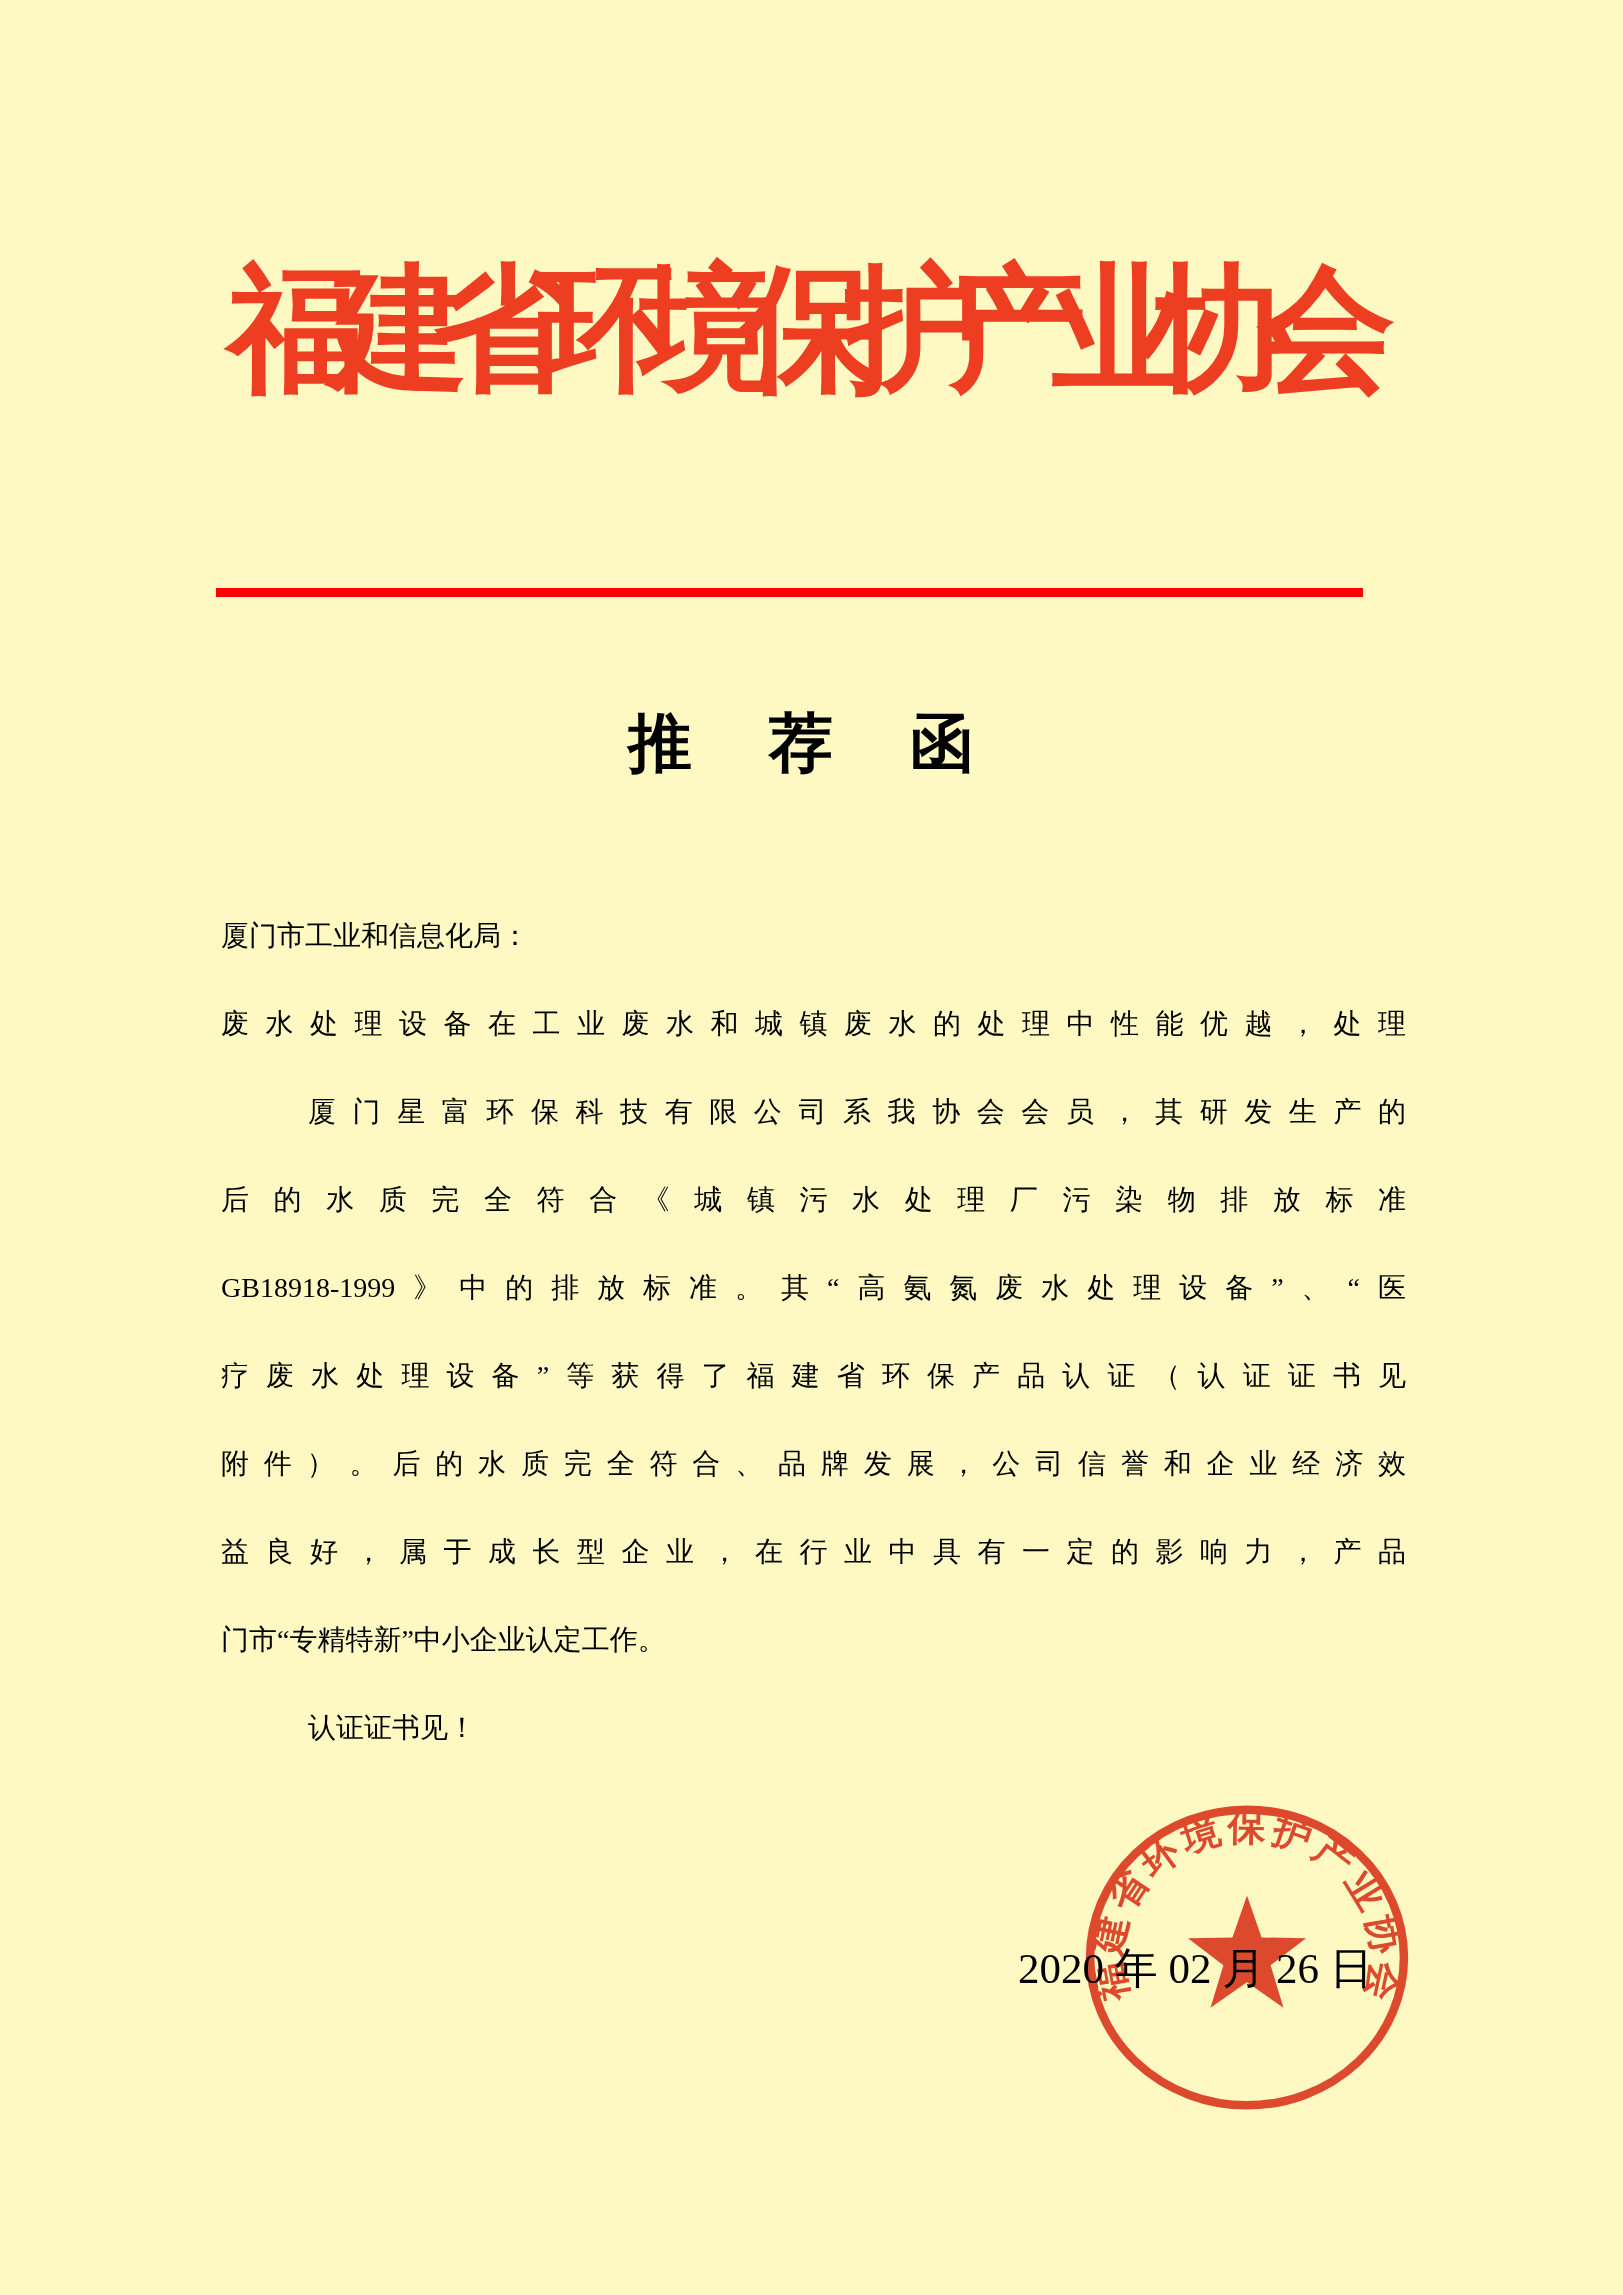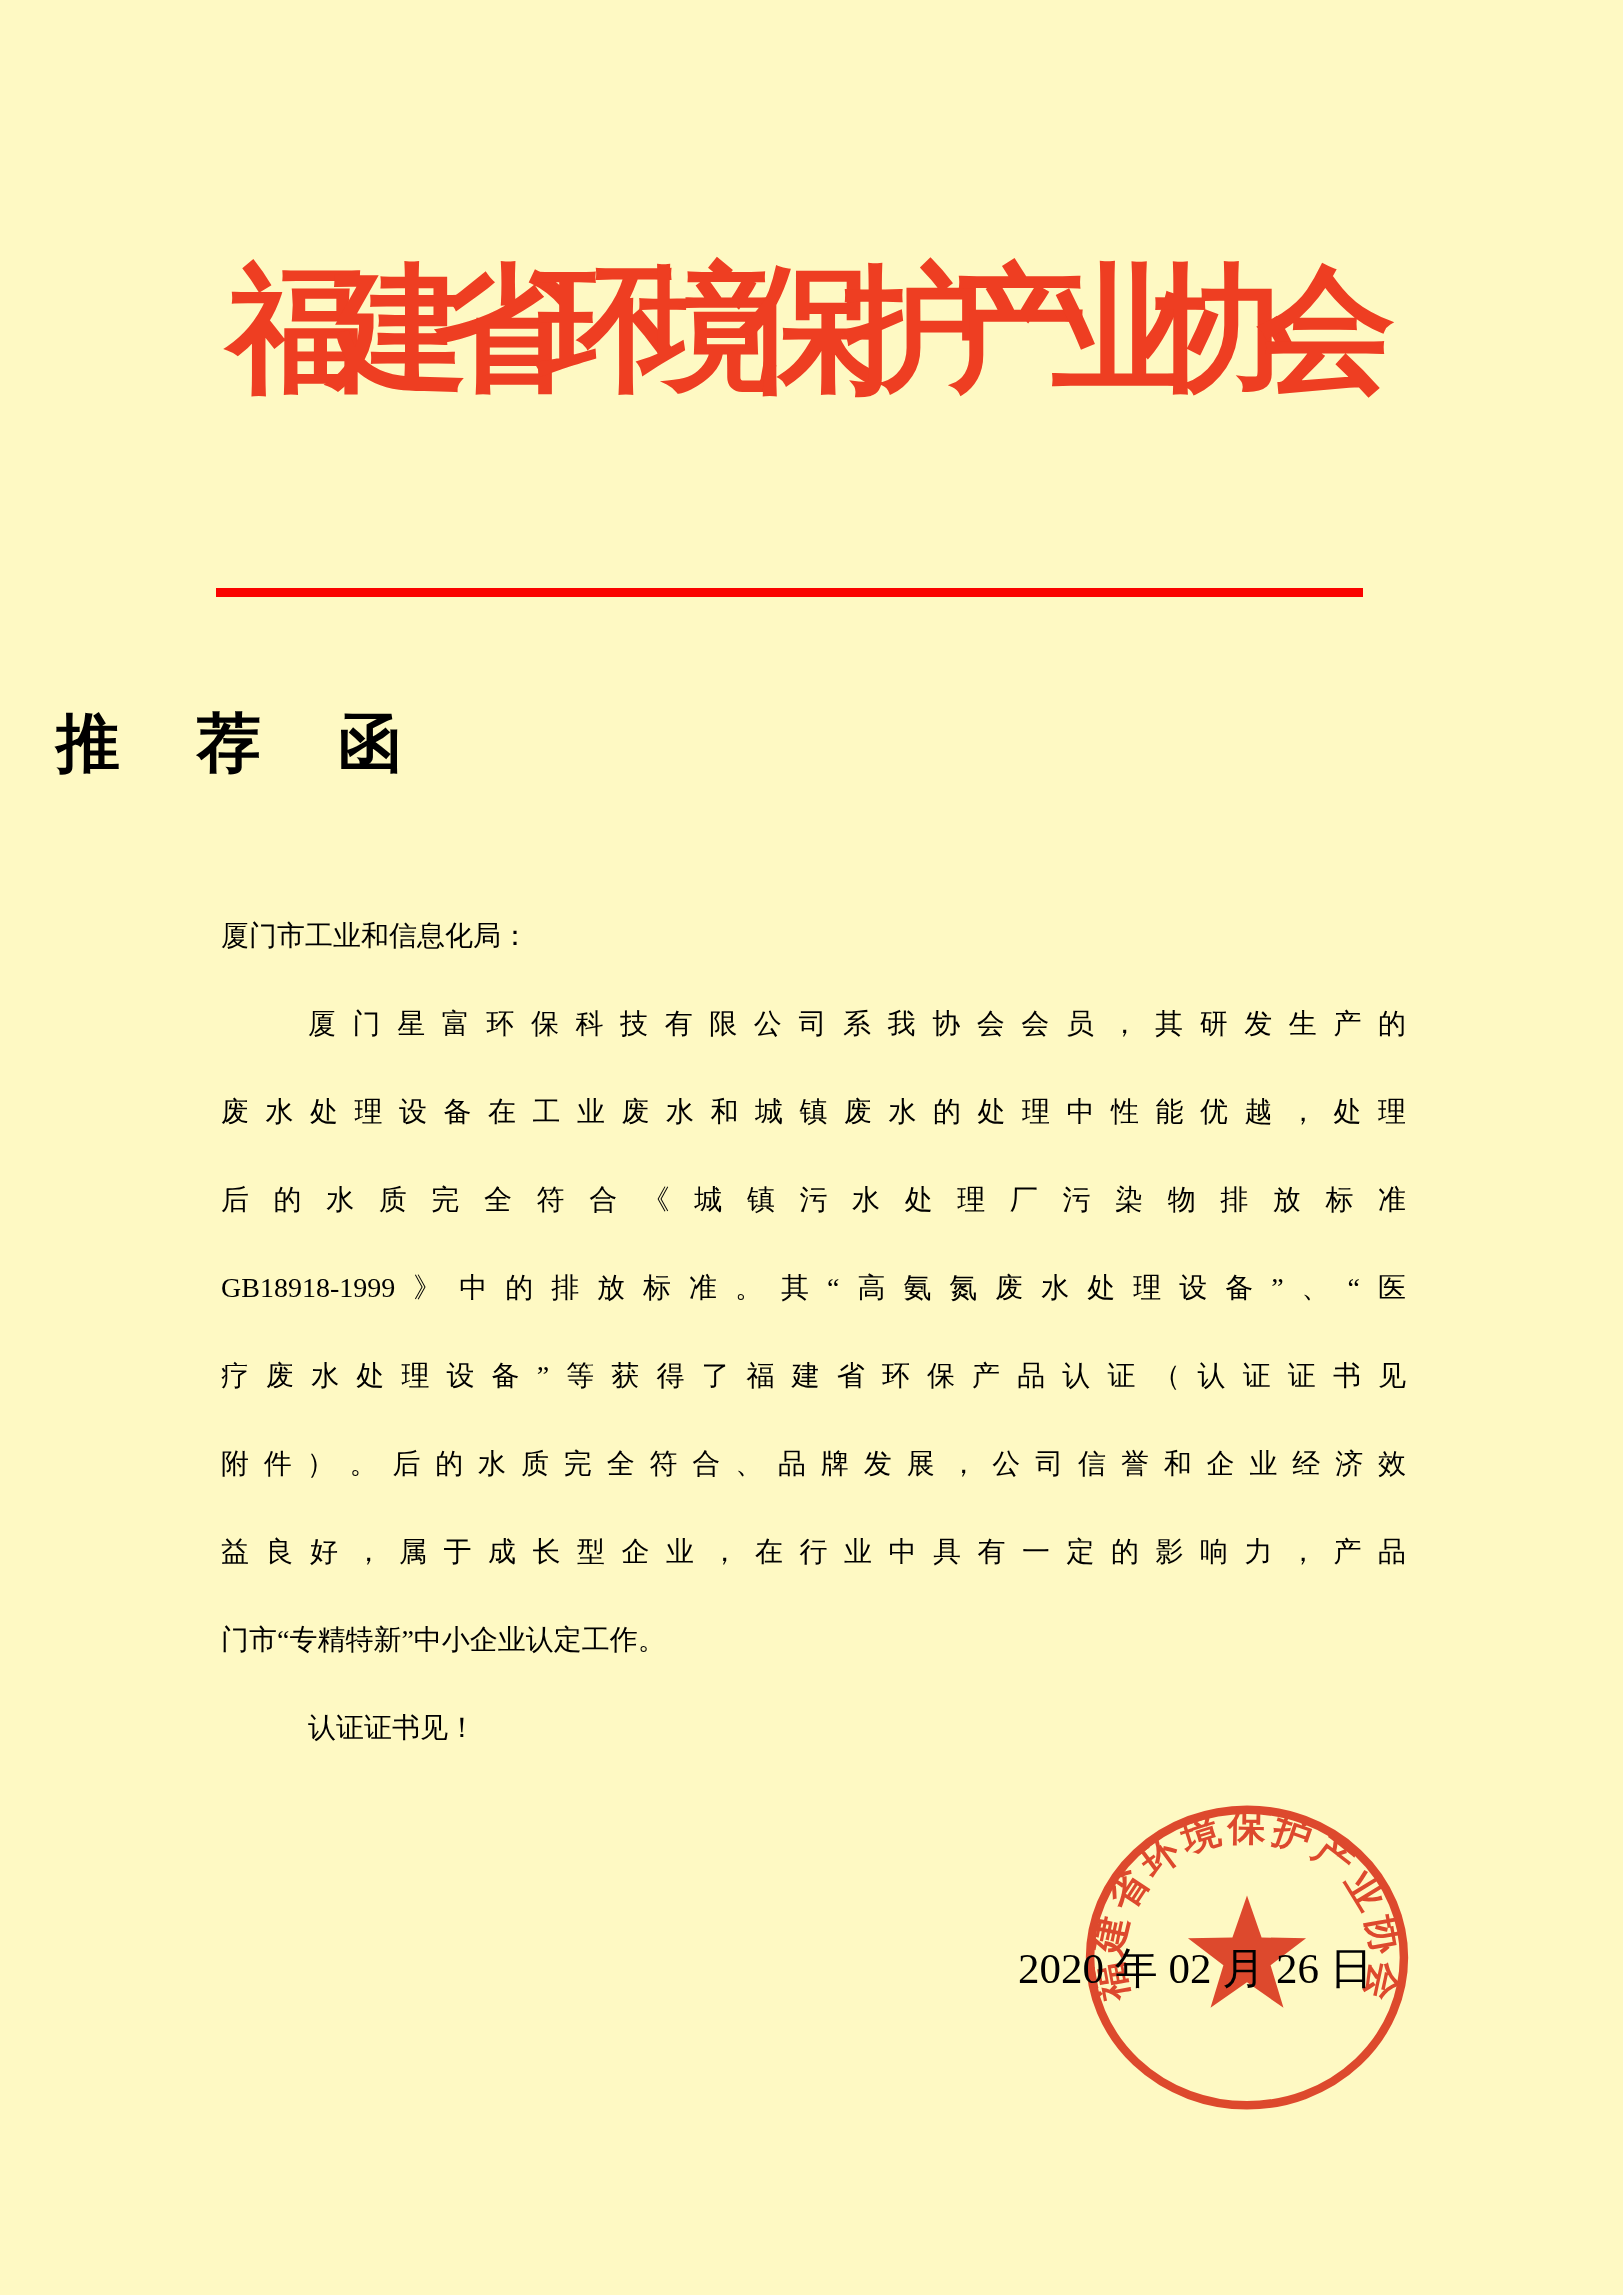--- a/index.html
+++ b/index.html
@@ -27,20 +27,21 @@
   }
   .divider{
     position:absolute;
     top:588px;left:216px;
     width:1147px;height:8.5px;
     background:#fa0300;
   }
   .doc-title{
     position:absolute;
     top:708px;left:0;right:0;
+    text-align:center;
     font-size:64px;line-height:72px;
     font-weight:bold;
     letter-spacing:77px;
     padding-left:56px; 
     white-space:nowrap;
   }
   .body-block{
     position:absolute;
     top:892px;left:221px;
     width:1185px;
@@ -80,22 +81,22 @@
 <div class="page">
 
   <div class="letterhead">福建省环境保护产业协会</div>
 
   <div class="divider"></div>
 
   <div class="doc-title">推荐函</div>
 
   <div class="body-block">
     <div class="bline">厦门市工业和信息化局：</div>
+    <div class="bline justify">废水处理设备在工业废水和城镇废水的处理中性能优越，处理</div>
     <div class="bline justify indent">厦门星富环保科技有限公司系我协会会员，其研发生产的</div>
-    <div class="bline justify">废水处理设备在工业废水和城镇废水的处理中性能优越，处理</div>
     <div class="bline justify">后的水质完全符合《城镇污水处理厂污染物排放标准</div>
     <div class="bline justify">GB18918-1999》中的排放标准。其“高氨氮废水处理设备”、“医</div>
     <div class="bline justify">疗废水处理设备”等获得了福建省环保产品认证（认证证书见</div>
     <div class="bline justify">附件）。后的水质完全符合、品牌发展，公司信誉和企业经济效</div>
     <div class="bline justify">益良好，属于成长型企业，在行业中具有一定的影响力，产品</div>
     <div class="bline">门市“专精特新”中小企业认定工作。</div>
     <div class="bline indent">认证证书见！</div>
   </div>
 
   <div class="date-line">2020 年 02 月 26 日</div>

